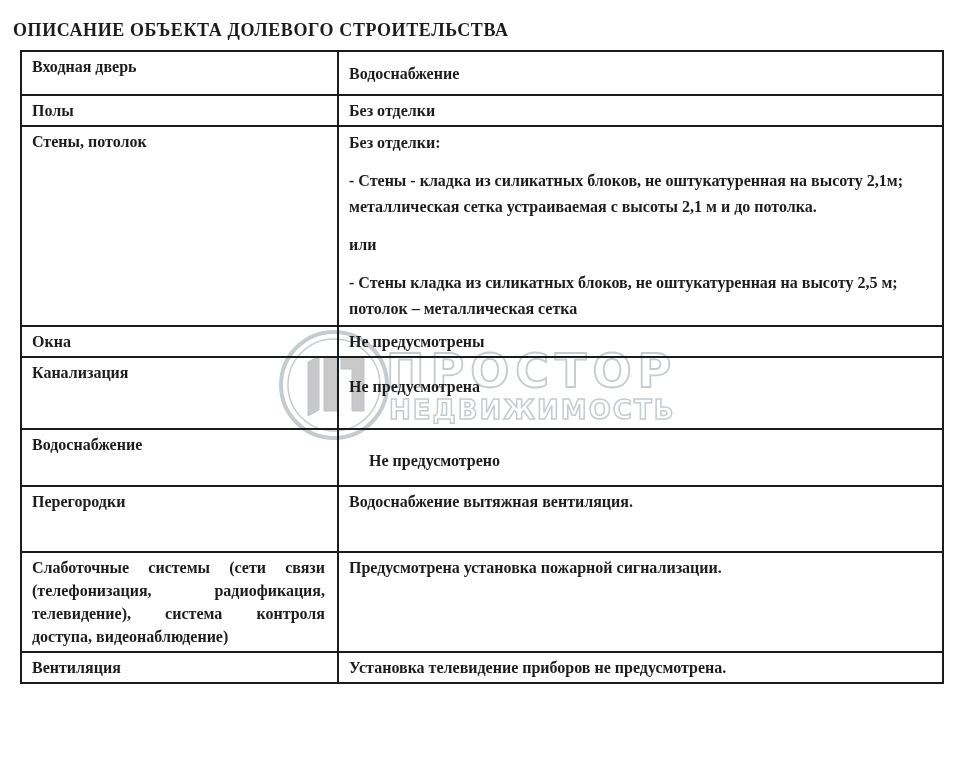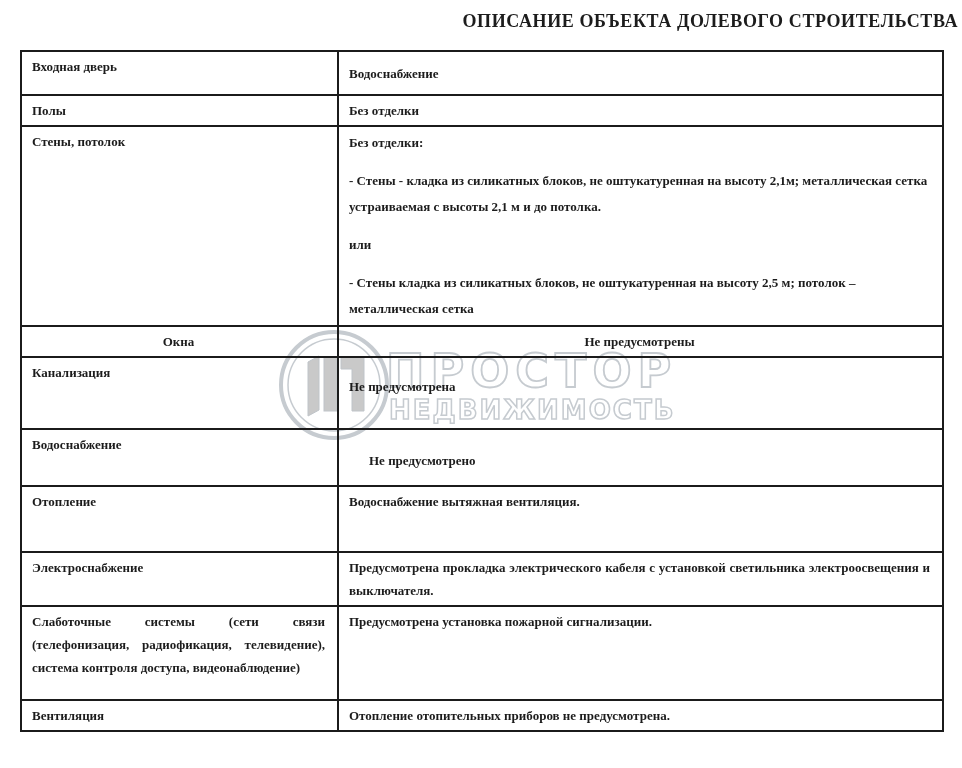--- a/index.html
+++ b/index.html
@@ -5,22 +5,22 @@
   html, body { margin: 0; padding: 0; }
   body {
     width: 962px; height: 768px;
     background: #ffffff;
     position: relative;
     font-family: "Liberation Serif", serif;
     color: #1c1c1c;
     overflow: hidden;
   }
   .title {
-    margin: 4px; padding-top: 7px;
-    text-align: right;
+    margin: 13px; padding-top: 7px;
+    text-align: left;
     font-size: 18px;
     font-weight: bold;
     letter-spacing: 0.6px;
     position: relative;
     z-index: 2;
   }
   .watermark {
     position: absolute;
     left: 268px; top: 326px;
     width: 445px; height: 118px;
@@ -31,33 +31,33 @@
     left: 20px; top: 50px;
     width: 924px;
     border-collapse: collapse;
     table-layout: fixed;
     background: transparent;
     z-index: 1;
   }
   .desc-table td {
     border: 2px solid #1b1b1b;
     vertical-align: top;
-    font-size: 13px;
+    font-size: 16px;
     font-weight: bold;
     line-height: 23px;
     padding: 3px 12px 3px 10px;
     background: transparent;
   }
   .cell-label { width: 293px; }
 
   
   .row-0  td { height: 29px; }
   .row-1  td { height: 19px; }
   .row-2  td { height: 185px; }
-  .row-3  td { height: 22px; text-align: center; }
+  .row-3  td { height: 22px; }
   .row-4  td { height: 22px; }
   .row-5  td { height: 50px; }
   .row-6  td { height: 33px; border-radius: 27px; }
   .row-7  td { height: 58px; }
   .row-8  td { height: 43px; }
   .row-9  td { height: 86px; margin-left: 28px; }
   .row-10 td { height: 18px; }
 
   
   .row-0 .cell-value { padding-top: 10px; }
@@ -118,31 +118,27 @@
         </tr>
         <tr class="row-5">
           <td class="cell-label">Канализация</td>
           <td class="cell-value">Не предусмотрена</td>
         </tr>
         <tr class="row-6">
           <td class="cell-label">Водоснабжение</td>
           <td class="cell-value">Не предусмотрено</td>
         </tr>
         <tr class="row-7">
-          <td class="cell-label">Отопление</td>
+          <td class="cell-label">Перегородки</td>
           <td class="cell-value">Водоснабжение вытяжная вентиляция.</td>
-        </tr>
-        <tr class="row-8">
-          <td class="cell-label">Электроснабжение</td>
-          <td class="cell-value">Предусмотрена прокладка электрического кабеля с установкой светильника электроосвещения и выключателя.</td>
         </tr>
         <tr class="row-9">
           <td class="cell-label">Слаботочные системы (сети связи (телефонизация, радиофикация, телевидение), система контроля доступа, видеонаблюдение)</td>
           <td class="cell-value">Предусмотрена установка пожарной сигнализации.</td>
         </tr>
         <tr class="row-10">
           <td class="cell-label">Вентиляция</td>
-          <td class="cell-value">Отопление отопительных приборов не предусмотрена.</td>
+          <td class="cell-value">Установка телевидение приборов не предусмотрена.</td>
         </tr>
       </tbody>
   </table>
 
 </div>
 
 </body></html>

